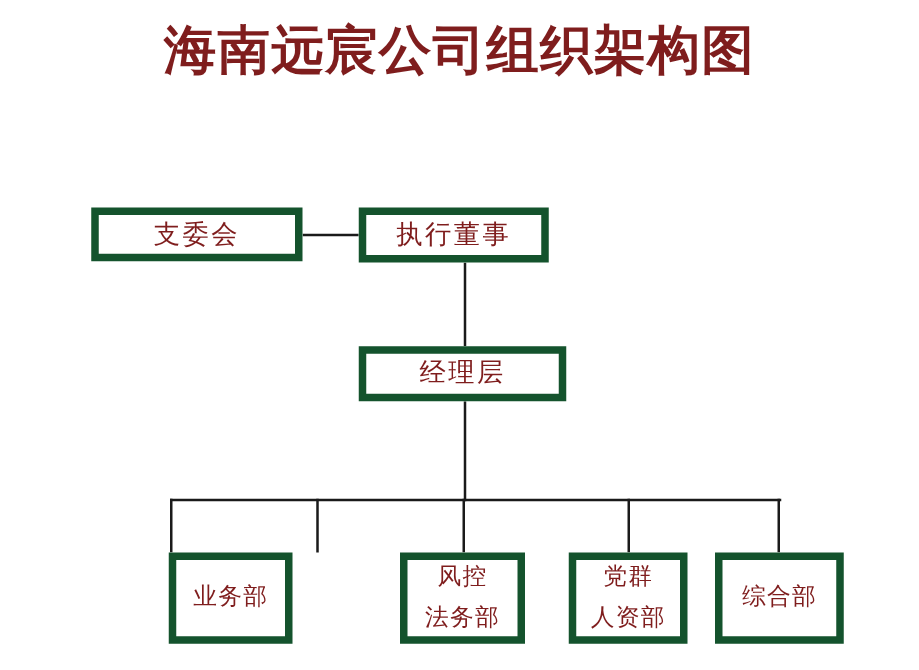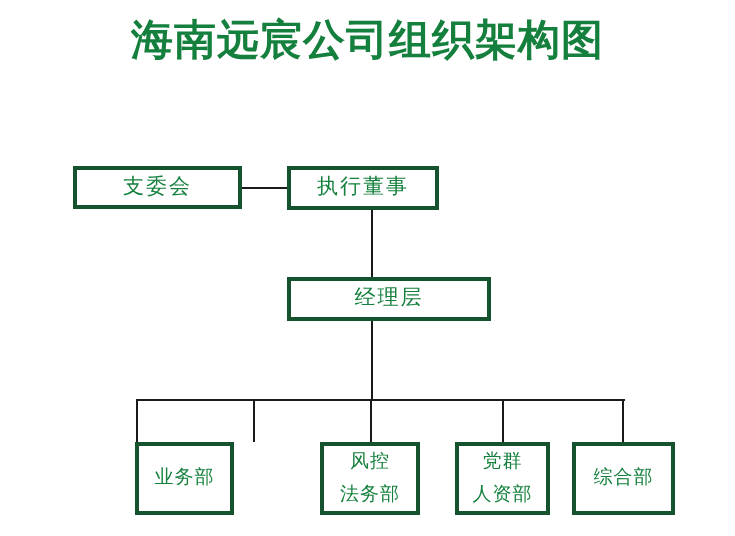--- a/index.html
+++ b/index.html
@@ -6,54 +6,54 @@
     margin: 0;
     padding: 0;
     background: #ffffff;
   }
   #page {
     position: relative;
     width: 735px;
     height: 536px;
     background: #ffffff;
     overflow: hidden;
-    font-family: Liberation Mono, monospace;
-    color: #15803d;
+    font-family: Liberation Sans, sans-serif;
+    color: #7f1d1d;
   }
   .chart-title {
     position: absolute;
     left: 0;
     top: 12px;
     width: 100%;
     text-align: center;
     font-size: 42px;
     font-weight: bold;
     letter-spacing: 1px;
     white-space: nowrap;
   }
   .node {
     position: absolute;
     box-sizing: border-box;
-    border: 4px solid #14532d;
+    border: 6px solid #14532d;
     background: #ffffff;
     display: flex;
     flex-direction: column;
     align-items: center;
     justify-content: center;
     text-align: center;
     font-size: 21px;
     letter-spacing: 2px;
     line-height: 1.5;
   }
   .node .label-line { display: block; }
   
   .node-committee          { left: 73px;  top: 166px; width: 169px; height: 43px; }
   .node-executive-director { left: 287px; top: 166px; width: 152px; height: 44px; }
   
-  .node-management         { left: 287px; top: 277px; width: 204px; height: 44px; }
+  .node-management         { left: 287px; top: 277px; width: 166px; height: 44px; }
   
   .tier3 { font-size: 19px; letter-spacing: 1px; line-height: 1.7; }
   .node-business-dept  { left: 87px;  top: 442px; width: 99px;  height: 73px; margin-left: 48px; }
   .node-finance-dept   { left: 203px; top: 442px; width: 102px; height: 73px; }
   .node-risk-legal-dept{ left: 320px; top: 442px; width: 100px; height: 73px; }
   .node-party-hr-dept  { left: 455px; top: 442px; width: 95px;  height: 73px; }
   .node-general-dept   { left: 572px; top: 442px; width: 103px; height: 73px; }
   
   .line {
     position: absolute;

